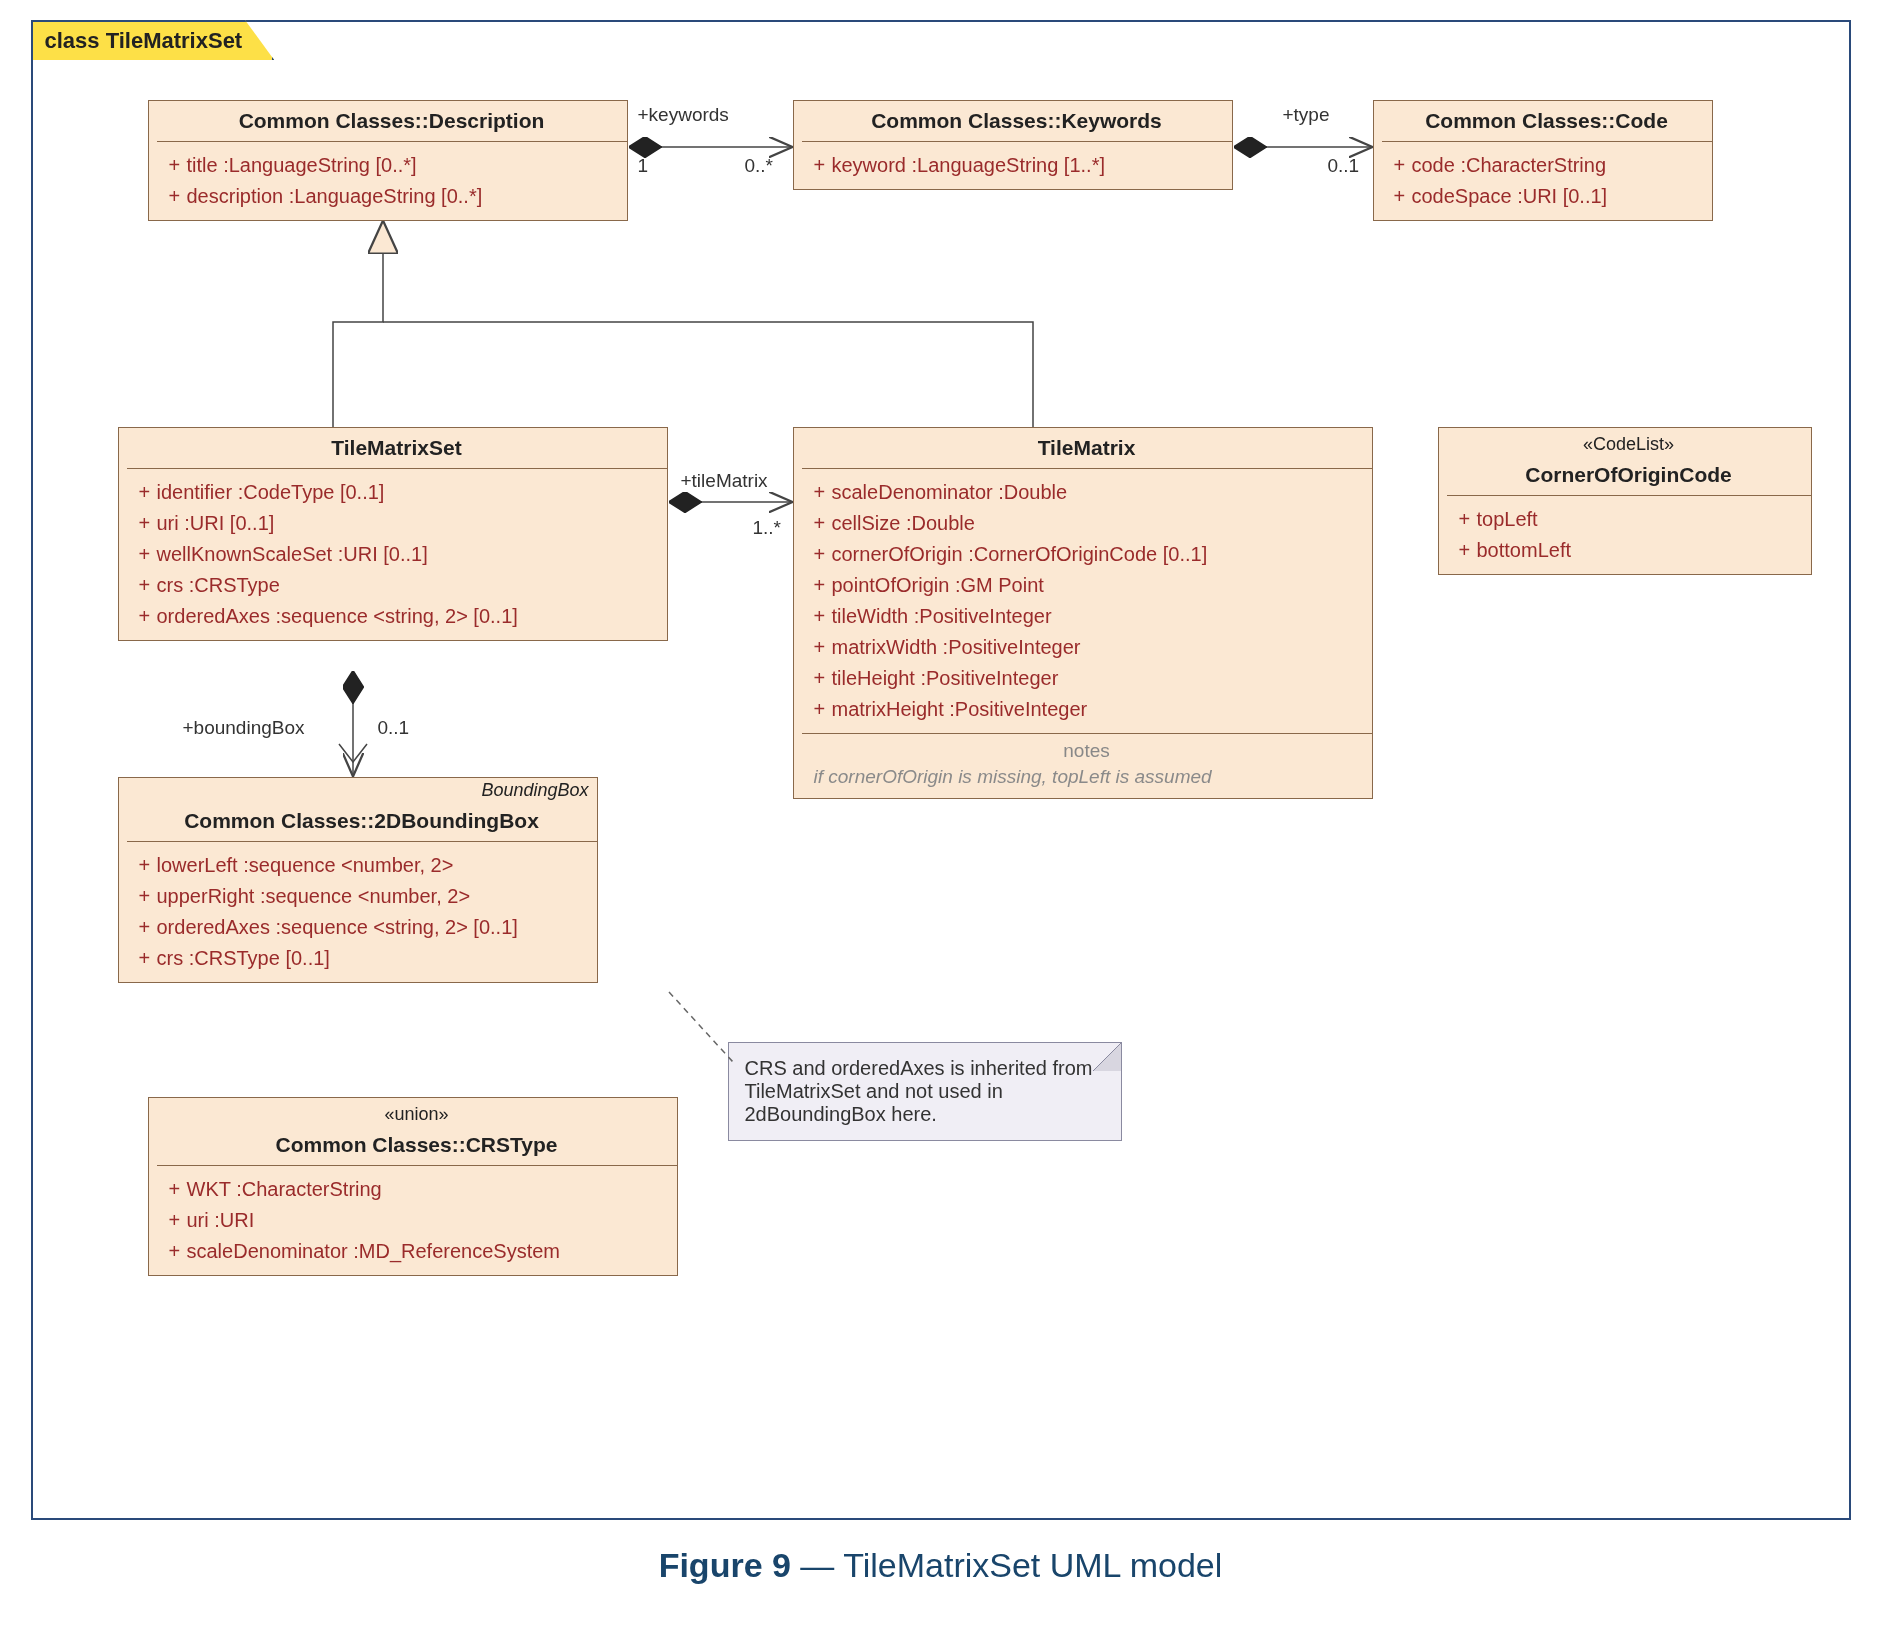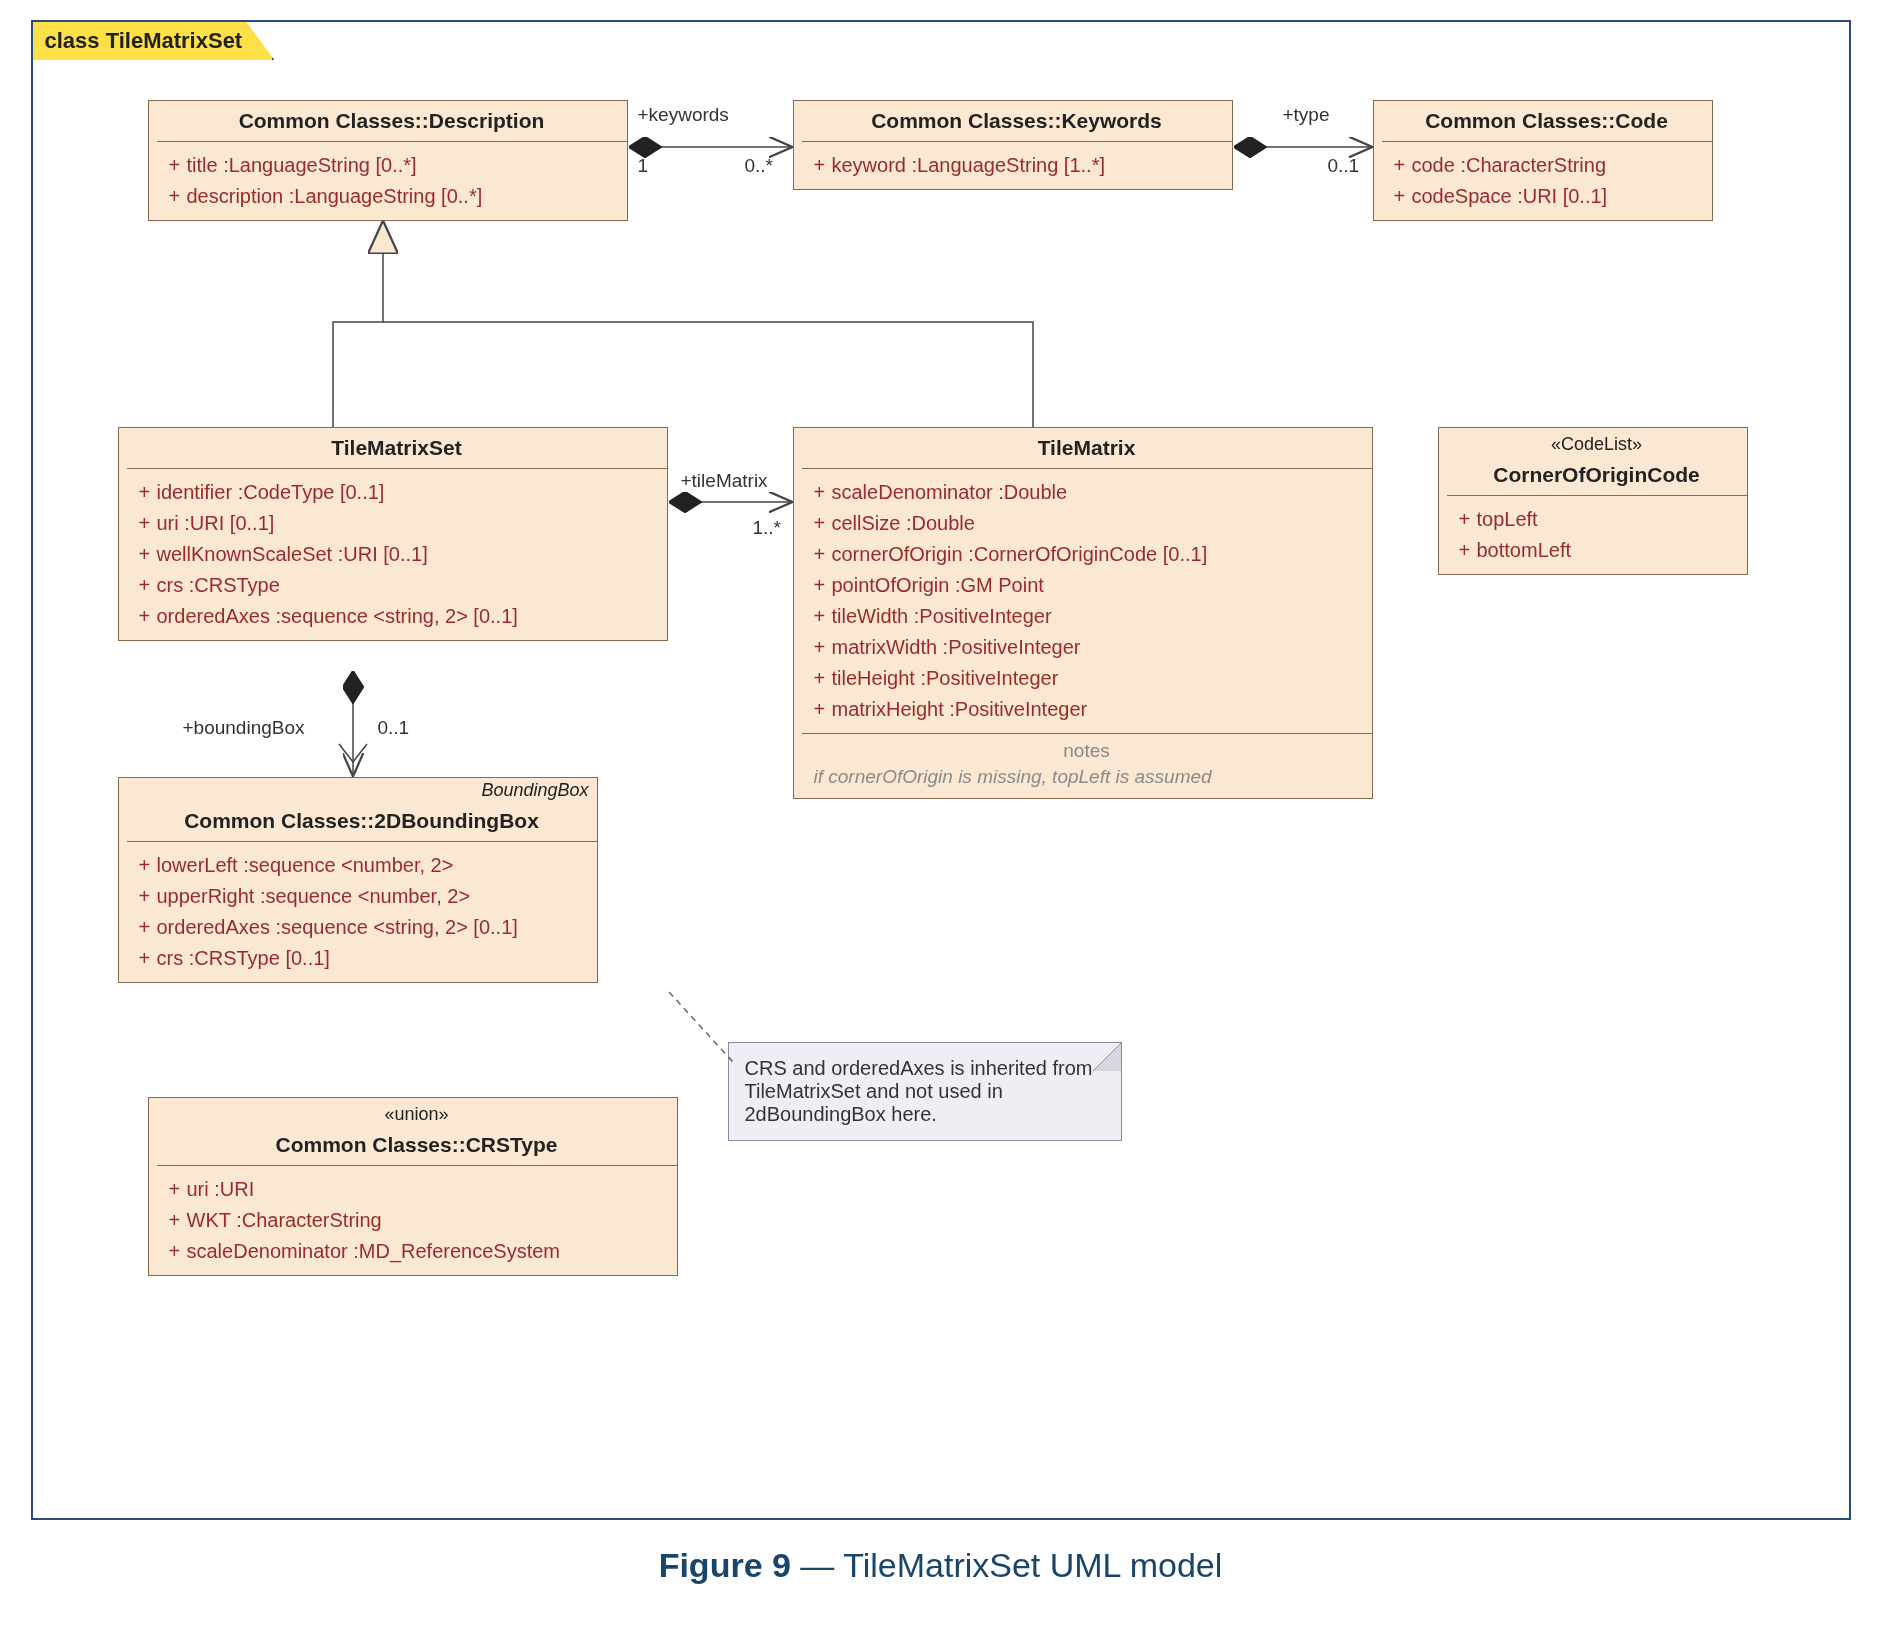--- a/index.html
+++ b/index.html
@@ -153,21 +153,21 @@
       <div class="attr-row"><span class="vis">+</span><span>matrixWidth  :PositiveInteger</span></div>
       <div class="attr-row"><span class="vis">+</span><span>tileHeight  :PositiveInteger</span></div>
       <div class="attr-row"><span class="vis">+</span><span>matrixHeight  :PositiveInteger</span></div>
     </div>
     <div class="notes-sec">
       <div class="nh">notes</div>
       <div>if cornerOfOrigin is missing, topLeft is assumed</div>
     </div>
   </div>
 
-  <div class="uml-class" style="left:1405px; top:405px; width:310px;">
+  <div class="uml-class" style="left:1405px; top:405px; width:374px;">
     <div class="stereotype">«CodeList»</div>
     <div class="title" style="border-top:none;">CornerOfOriginCode</div>
     <div class="attrs">
       <div class="attr-row"><span class="vis">+</span><span>topLeft</span></div>
       <div class="attr-row"><span class="vis">+</span><span>bottomLeft</span></div>
     </div>
   </div>
 
   <div class="uml-class" style="left:85px; top:755px; width:480px;">
     <div class="super">BoundingBox</div>
@@ -177,22 +177,22 @@
       <div class="attr-row"><span class="vis">+</span><span>upperRight  :sequence &lt;number, 2&gt;</span></div>
       <div class="attr-row"><span class="vis">+</span><span>orderedAxes  :sequence &lt;string, 2&gt; [0..1]</span></div>
       <div class="attr-row"><span class="vis">+</span><span>crs  :CRSType [0..1]</span></div>
     </div>
   </div>
 
   <div class="uml-class" style="left:115px; top:1075px; width:530px;">
     <div class="stereotype">«union»</div>
     <div class="title" style="border-top:none;">Common Classes::CRSType</div>
     <div class="attrs">
+      <div class="attr-row"><span class="vis">+</span><span>WKT  :CharacterString</span></div>
       <div class="attr-row"><span class="vis">+</span><span>uri  :URI</span></div>
-      <div class="attr-row"><span class="vis">+</span><span>WKT  :CharacterString</span></div>
       <div class="attr-row"><span class="vis">+</span><span>scaleDenominator  :MD_ReferenceSystem</span></div>
     </div>
   </div>
 
   <div class="note-box" style="left:695px; top:1020px;">
     <div class="note-fold"></div>
     <span>CRS and orderedAxes is inherited from TileMatrixSet and not used in 2dBoundingBox here.</span>
   </div>
 
   <div class="assoc-label" style="left:605px; top:82px;">+keywords</div>

